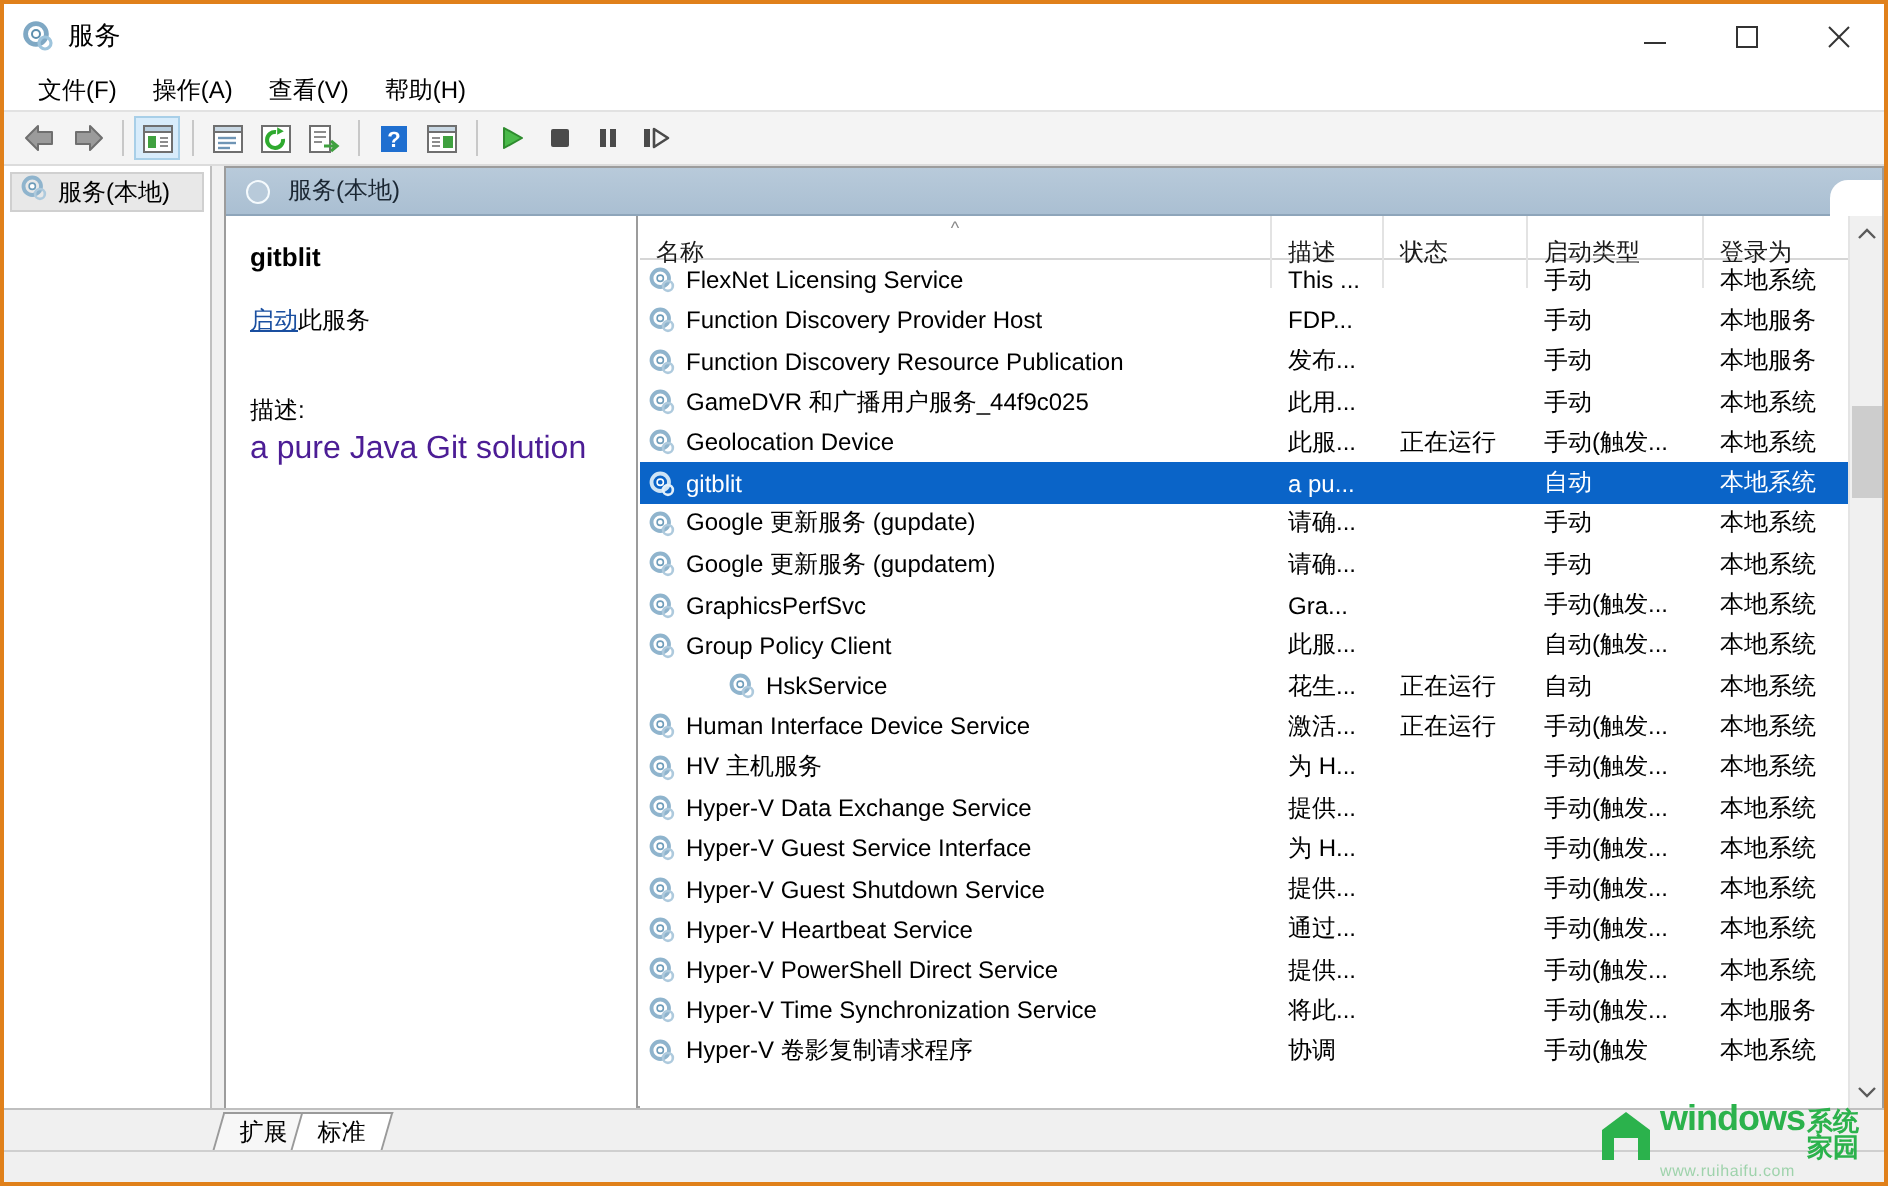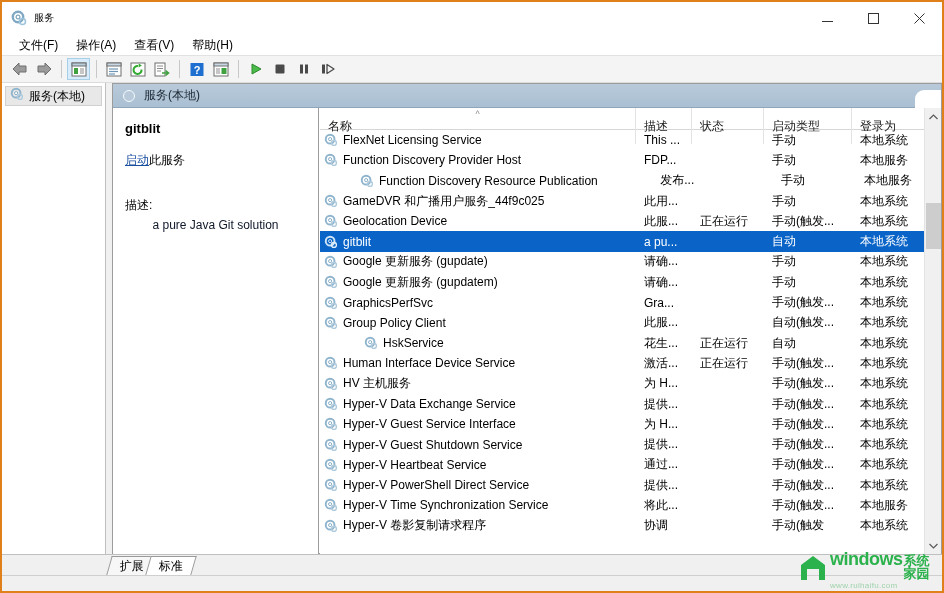--- a/index.html
+++ b/index.html
@@ -24,21 +24,21 @@
     position: absolute; left: 0; top: 0;
     width: 940px; height: 32px;
     background: #ffffff;
     display: flex; align-items: center;
   }
   .title-icon {
     width: 16px; height: 16px; margin-left: 9px; margin-right: 7px;
     position: relative; flex: none;
   }
   .title-text {
-    font-size: 10px; color: #000; letter-spacing: .2px;
+    font-size: 13px; color: #000; letter-spacing: .2px;
   }
   .winbtns {
     position: absolute; right: 0; top: 0; height: 32px; display: flex;
   }
   .winbtn {
     width: 46px; height: 32px;
     display: flex; align-items: center; justify-content: center;
     font-size: 13px; color: #333; line-height: 1;
   }
   .wb-min { display:block; width: 11px; height: 1px; background:#333; margin-top:7px;}
@@ -151,21 +151,21 @@
   }
   .details .svc-name {
     font-size: 13px; font-weight: bold; color: #000;
     margin-bottom: 16px;
   }
   .details .action-line { font-size: 12px; color: #000; margin-bottom: 28px; }
   .details .action-link {
     color: #1a4fa0; text-decoration: underline; cursor: pointer;
   }
   .details .desc-label { font-size: 12px; color: #000; margin-bottom: 3px; }
-  .details .desc-text { font-size: 12px; color: #0f172a; line-height: 16px; text-align: center; }
+  .details .desc-text { font-size: 16px; color: #4c1d95; line-height: 16px; }
 
   
   .list-area {
     position: absolute; left: 207px; top: 24px;
     width: 621px; height: 446px;
     background: #ffffff;
     overflow: hidden;
   }
 
   .lv-header {
@@ -502,21 +502,21 @@
                   </svg>
                 </span>
                 <span>Function Discovery Provider Host</span>
               </div>
               <div class="cell" style="width: 56px;">FDP...</div>
               <div class="cell" style="width: 72px;"></div>
               <div class="cell" style="width: 88px;">手动</div>
               <div class="cell" style="width: 72px;">本地服务</div>
             </div>
             <div class="row">
-              <div class="cell name" style="width: 316px; margin-left: 36px;">
+              <div class="cell name" style="width: 316px;">
                 <span class="name-ico">
                   <svg width="14" height="14" viewBox="0 0 16 16">
                     <circle cx="7" cy="7" r="5" fill="none" stroke="#8fb4cd" stroke-width="2.2"></circle>
                     <circle cx="7" cy="7" r="1.8" fill="#ffffff" stroke="#6d9cba" stroke-width="0.9"></circle>
                     <circle cx="11.4" cy="11.4" r="2.8" fill="none" stroke="#aecadd" stroke-width="1.5"></circle>
                   </svg>
                 </span>
                 <span>Function Discovery Resource Publication</span>
               </div>
               <div class="cell" style="width: 56px;">发布...</div>

